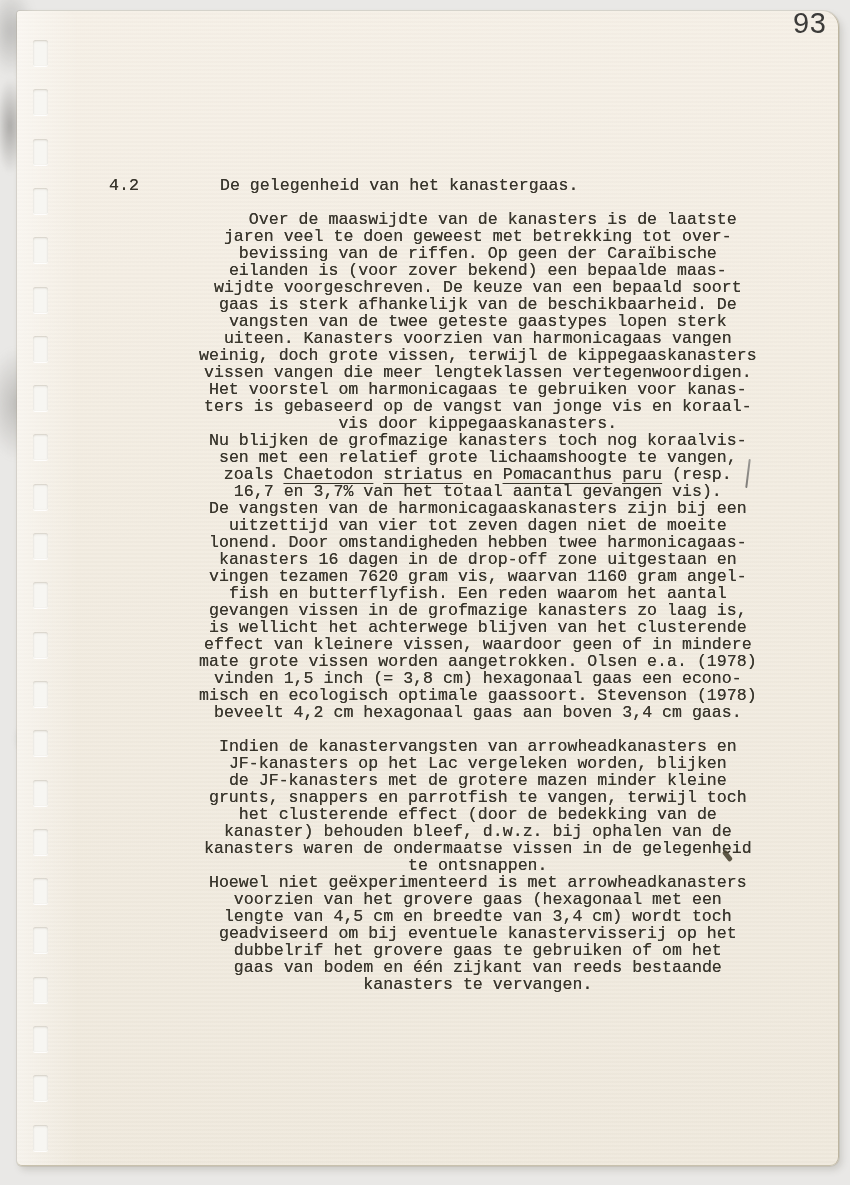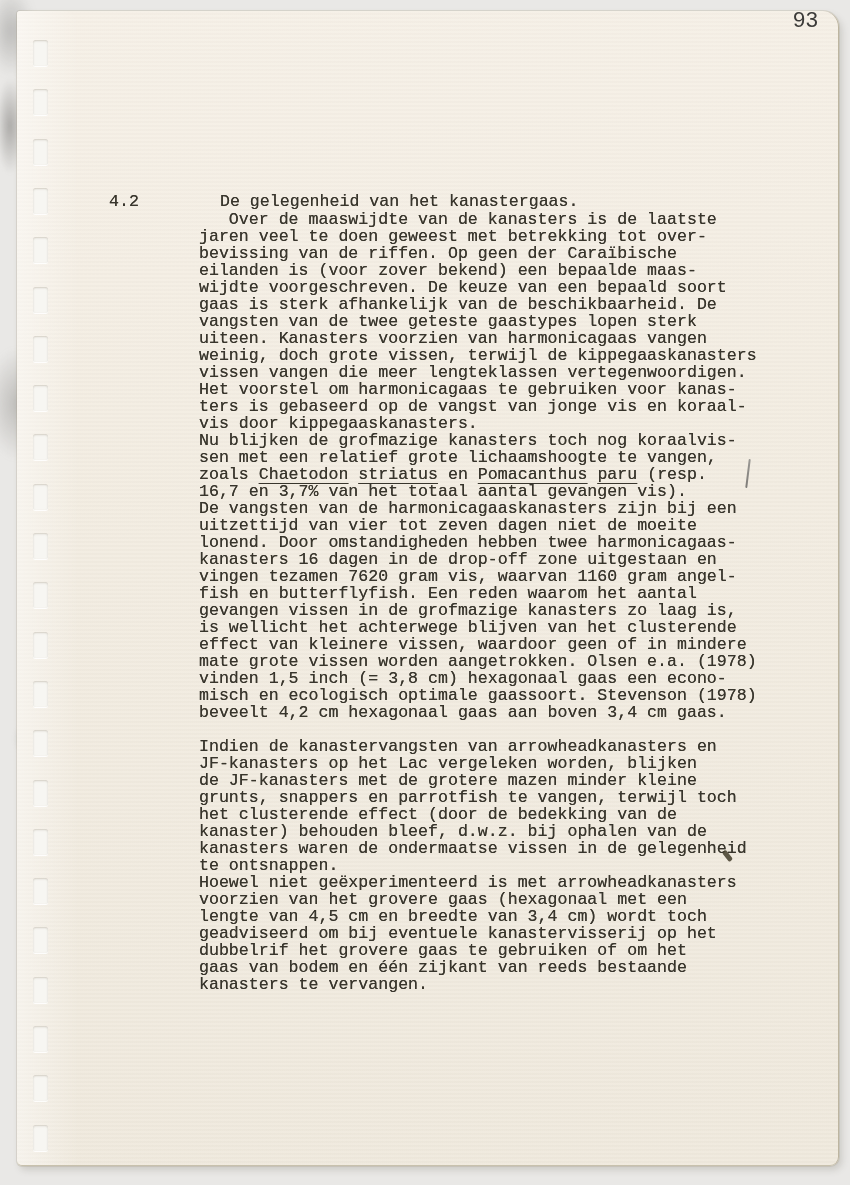--- a/index.html
+++ b/index.html
@@ -34,34 +34,34 @@
     border-radius:inherit;
   }
   .hole{
     position:absolute;left:16px;width:15px;height:26px;background:#f7f6f2;border-radius:2.5px;
     box-shadow:inset 0 1px 2px rgba(150,140,120,.38),0 1px 0 rgba(255,255,255,.85);
   }
 
   .page-number{
     position:absolute;left:793px;top:7px;
     font-family:"Liberation Sans","DejaVu Sans",sans-serif;
-    font-size:22px;letter-spacing:.5px;color:#3c3b39;
+    font-size:29px;letter-spacing:.5px;color:#3c3b39;
   }
 
   .typewriter{
     color:var(--ink,#38352c);
     font-size:16.6px;line-height:17px;white-space:pre;
     text-shadow:0 0 .6px rgba(56,53,44,.85);
   }
-  .heading{position:absolute;left:109px;top:177px;height:17px;margin-top:16px;}
+  .heading{position:absolute;left:109px;top:177px;height:17px;}
   .heading .sec-num{position:absolute;left:0;top:0;}
   .heading .sec-title{position:absolute;left:111px;top:0;white-space:pre;}
 
   .body-text{position:absolute;left:199px;top:211px;}
-  .para{margin:0;}
+  .para{margin:0;text-align:center;}
   .para + .para{margin-top:17px;} 
   .line{height:17px;}
   .line u{text-underline-offset:3.5px;text-decoration-thickness:1.3px;}
 
   
   .pen-slash{position:absolute;left:747px;top:459px;width:2px;height:29px;border-radius:1px;
     background:linear-gradient(#9a9894,#7e7c78);transform:rotate(7deg);}
   .pen-tick{position:absolute;left:725px;top:850px;width:4.5px;height:12px;border-radius:2px;
     background:#484230;opacity:.88;transform:rotate(-38deg);}
 </style>

